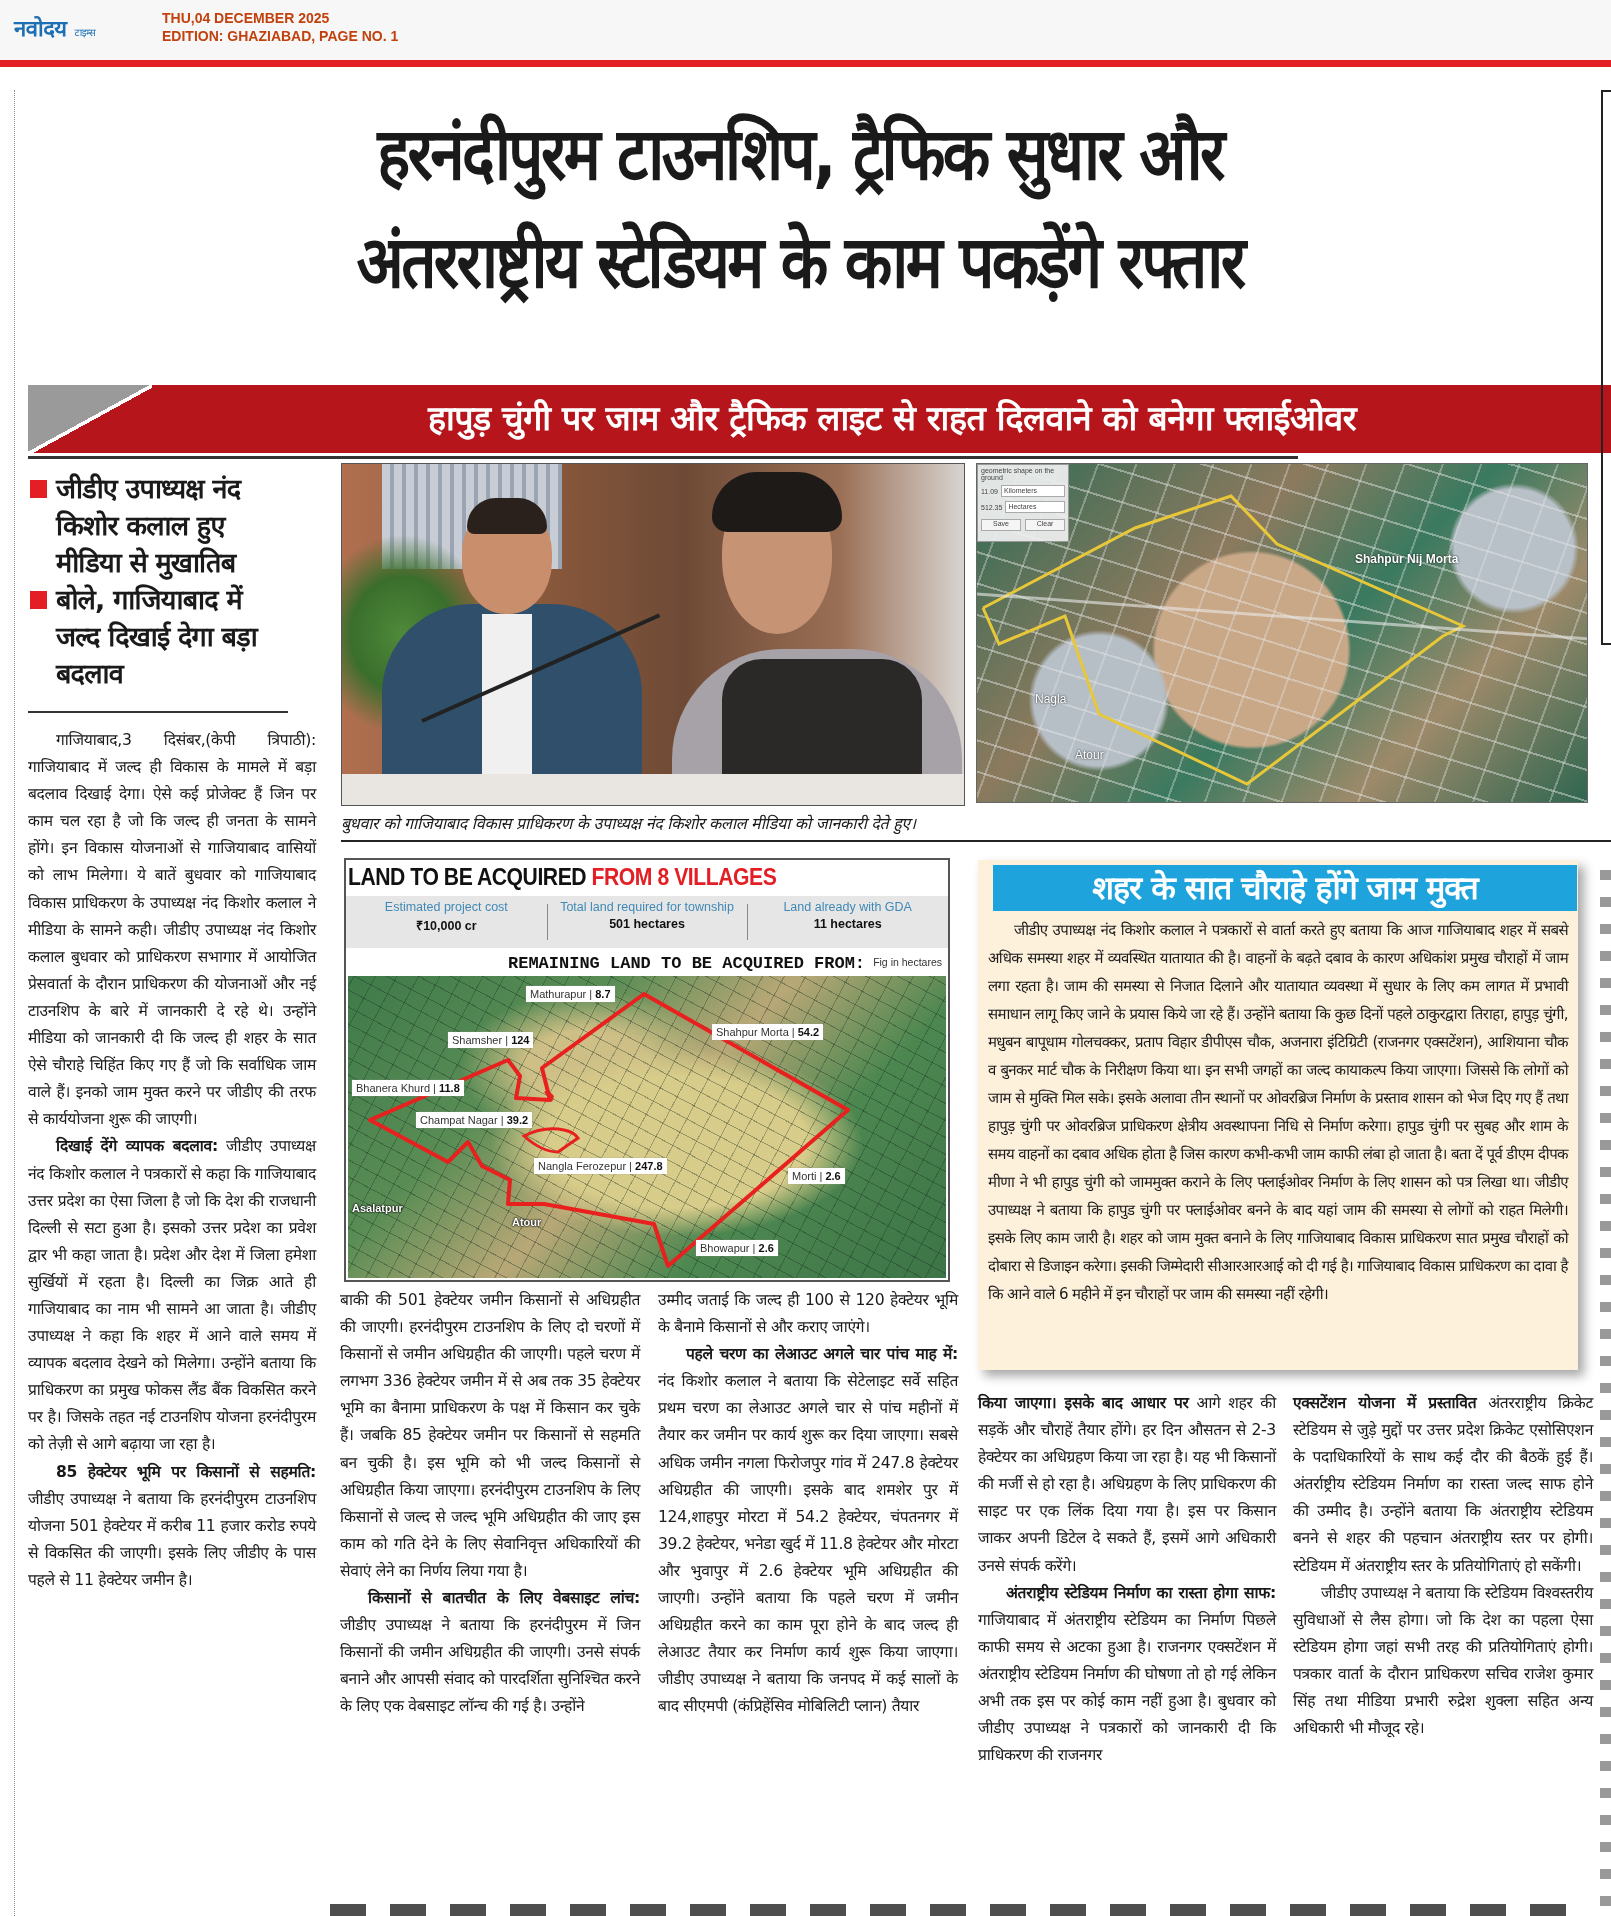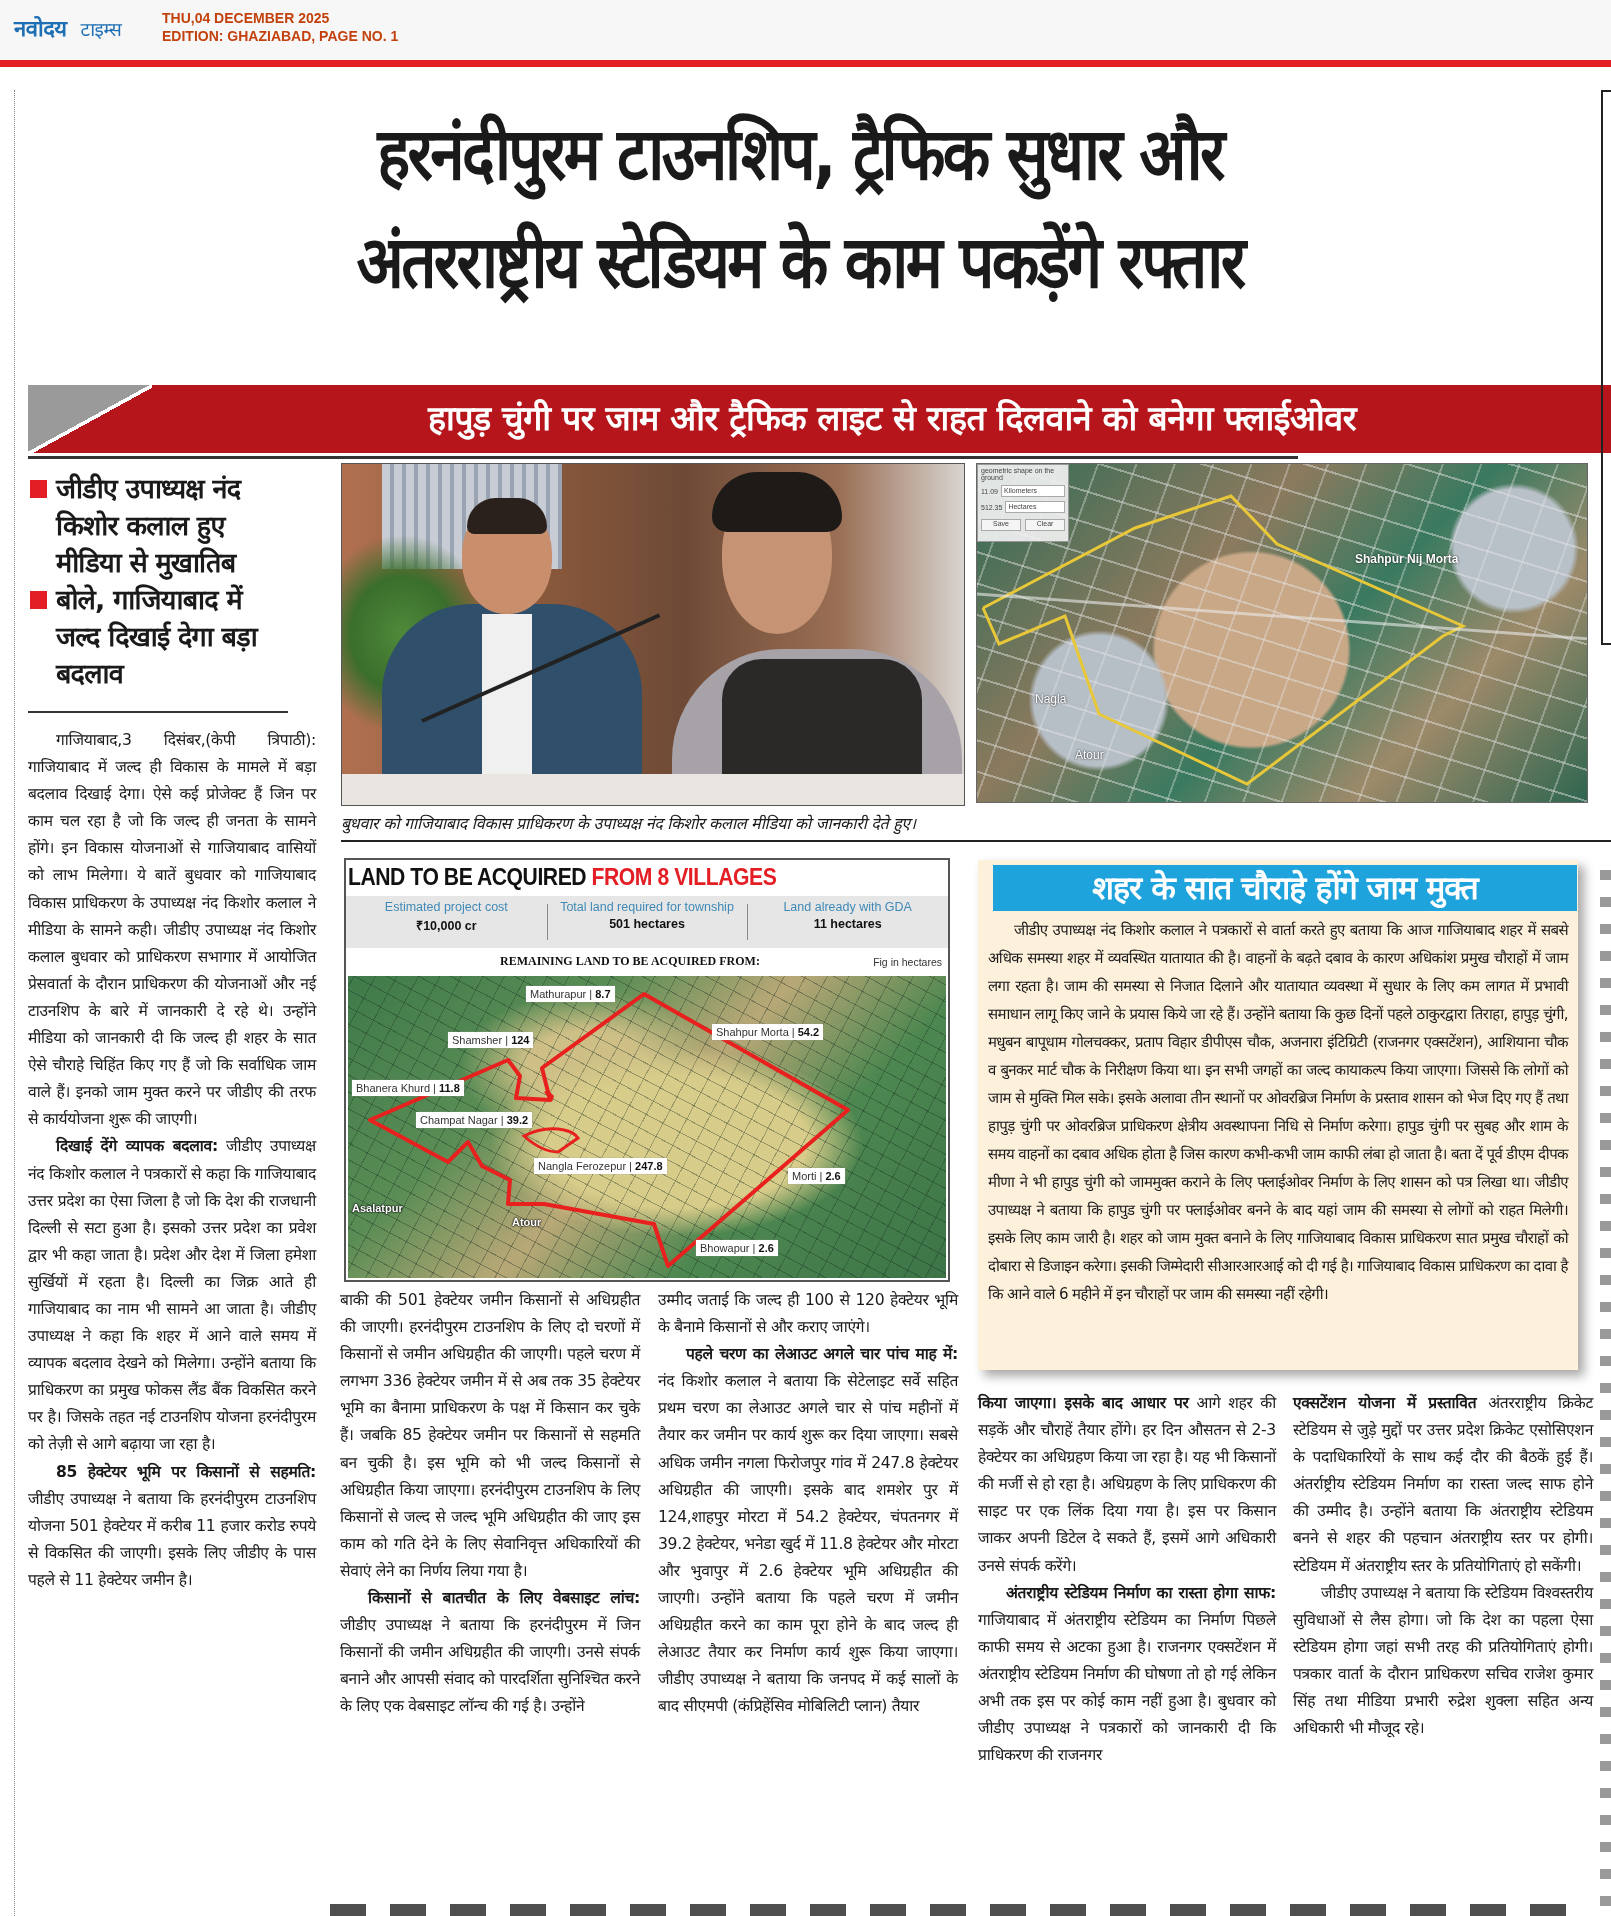--- a/index.html
+++ b/index.html
@@ -2,21 +2,21 @@
 <html><head>
 <meta charset="utf-8">
 <style>
   * { box-sizing: border-box; margin: 0; padding: 0; }
   html, body { width: 1611px; height: 1916px; overflow: hidden; background: #ffffff; }
   body { position: relative; font-family: "DejaVu Sans", sans-serif; color: #1a1a1a; }
 
   
   .topbar { position: absolute; left: 0; top: 0; width: 1611px; height: 60px; background: #f7f7f7; }
   .brand { position: absolute; left: 14px; top: 12px; font-family: "DejaVu Sans", sans-serif; font-weight: bold; color: #1f6fb5; font-size: 22px; letter-spacing: -0.5px; }
-  .brand small { font-size: 19px; font-weight: normal; margin-left: 14px; }
+  .brand small { font-size: 10px; font-weight: normal; margin-left: 8px; }
   .edition { position: absolute; left: 162px; top: 9px; font-family: Liberation Sans, sans-serif; font-weight: bold; font-size: 14px; line-height: 18px; color: #c2410c; }
   .redrule { position: absolute; left: 0; top: 60px; width: 1611px; height: 7px; background: #e31e24; }
 
   .dotted-left { position: absolute; left: 14px; top: 90px; width: 1px; height: 1826px; border-left: 1px dotted #888; }
 
   
   .headline { position: absolute; left: 30px; top: 100px; width: 1540px; text-align: center; font-family: "DejaVu Sans", sans-serif; font-weight: bold; color: #1a1a1a; font-size: 72px; line-height: 108px; letter-spacing: -3px; transform: scaleX(0.86); transform-origin: center top; }
 
   
   .banner { position: absolute; left: 28px; top: 385px; width: 1608px; height: 68px; background: #b5151b; overflow: hidden; }
@@ -80,21 +80,21 @@
   
   .infographic { position: absolute; left: 344px; top: 858px; width: 606px; height: 424px; border: 2px solid #555; background: #ffffff; overflow: hidden; }
   .ig-title { position: absolute; left: 2px; top: 0; font-family: "Liberation Sans", sans-serif; font-weight: bold; font-size: 23px; line-height: 34px; letter-spacing: -0.5px; color: #111; transform: scaleX(0.92); transform-origin: left; }
   .ig-title .red { color: #e31e24; }
   .ig-stats { position: absolute; left: 0; top: 36px; width: 602px; height: 52px; background: #e6e6e6; display: flex; }
   .ig-stat { flex: 1; text-align: center; position: relative; padding-top: 4px; }
   .ig-stat + .ig-stat::before { content: ""; position: absolute; left: 0; top: 8px; width: 1px; height: 36px; background: #888; }
   .ig-stat .lbl { font-family: "Liberation Sans", sans-serif; font-size: 12.5px; color: #3f89b6; }
   .ig-stat .val { font-family: "Liberation Sans", sans-serif; font-weight: bold; font-size: 12.5px; color: #111; margin-top: 3px; }
   .ig-sub { position: absolute; left: 0; top: 90px; width: 602px; height: 24px; }
-  .ig-sub .remain { position: absolute; left: 154px; top: 4px; font-family: Liberation Serif, serif; font-weight: bold; font-size: 12px; color: #111; }
+  .ig-sub .remain { position: absolute; left: 162px; top: 4px; font-family: Liberation Mono, monospace; font-weight: bold; font-size: 17px; color: #111; }
   .ig-sub .fig { position: absolute; right: 6px; top: 6px; font-family: "Liberation Sans", sans-serif; font-size: 10.5px; color: #333; }
   .ig-map { position: absolute; left: 2px; top: 116px; width: 598px; height: 302px; overflow: hidden;
     background:
       repeating-linear-gradient(28deg, transparent 0 14px, rgba(20,40,30,0.35) 14px 15px),
       repeating-linear-gradient(-62deg, transparent 0 18px, rgba(20,40,30,0.3) 18px 19px),
       radial-gradient(ellipse at 55% 55%, #d8cc8a 0 28%, transparent 40%),
       radial-gradient(ellipse at 40% 30%, #cdbf86 0 12%, transparent 25%),
       linear-gradient(135deg, #3f7a4a 0%, #5a8d55 30%, #b9a877 50%, #4d8750 70%, #3c7447 100%); }
   .ig-map svg { position: absolute; left: 0; top: 0; }
   .vlabel { position: absolute; background: #ffffff; font-family: "Liberation Sans", sans-serif; font-size: 11px; color: #333; padding: 2px 4px; white-space: nowrap; box-shadow: 0 0 1px #999; }

